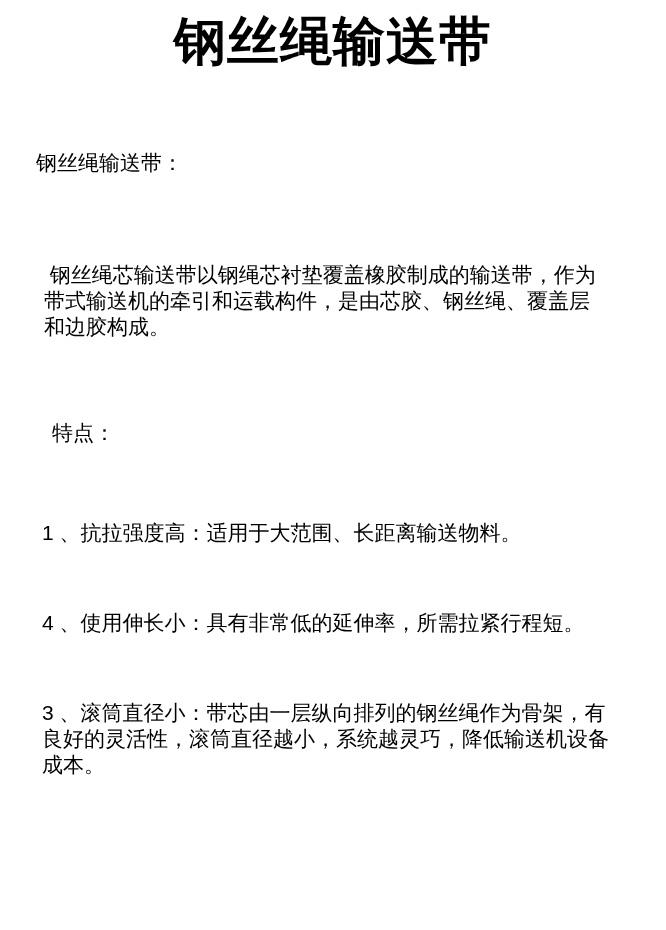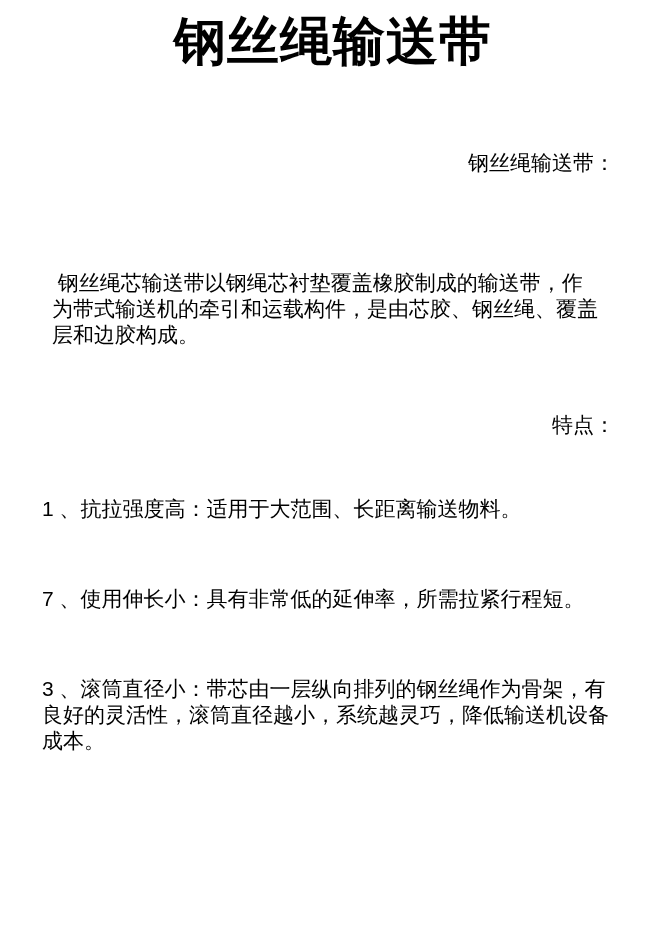--- a/index.html
+++ b/index.html
@@ -21,40 +21,40 @@
     white-space:nowrap;
   }
   .body{
     width:579px;
     margin-left:36px;
     font-size:21px;
     line-height:26px;
     white-space:pre-wrap;
     word-break:break-all;
   }
-  .line-label{margin:0 0 26px;text-align:right;}
-  .line-label.tight{margin:0;}
-  .para{margin:16px;}
+  .line-label{margin:0 0 26px;}
+  .line-label.tight{margin:16px;}
+  .para{margin:8px;}
   .para.mb12{margin-bottom:12px;}
   .para.mb14{margin-bottom:14px;}
   .feature{margin:6px;}
 </style>
 </head>
 <body>
 
 <div class="page">
 
   <h1 class="title">钢丝绳输送带</h1>
 
   <div class="body">
     <p class="line-label">钢丝绳输送带：</p>
     <p class="para mb12"> 钢丝绳芯输送带以钢绳芯衬垫覆盖橡胶制成的输送带，作为带式输送机的牵引和运载构件，是由芯胶、钢丝绳、覆盖层和边胶构成。</p>
     <p class="line-label tight">特点：</p>
     <div class="feature">1 、抗拉强度高：适用于大范围、长距离输送物料。</div>
-    <div class="feature">7 、使用伸长小：具有非常低的延伸率，所需拉紧行程短。</div>
+    <div class="feature">4 、使用伸长小：具有非常低的延伸率，所需拉紧行程短。</div>
     <div class="feature">3 、滚筒直径小：带芯由一层纵向排列的钢丝绳作为骨架，有良好的灵活性，滚筒直径越小，系统越灵巧，降低输送机设备成本。</div>
     
     
     
     
   </div>
 
 </div>
 
 </body></html>

